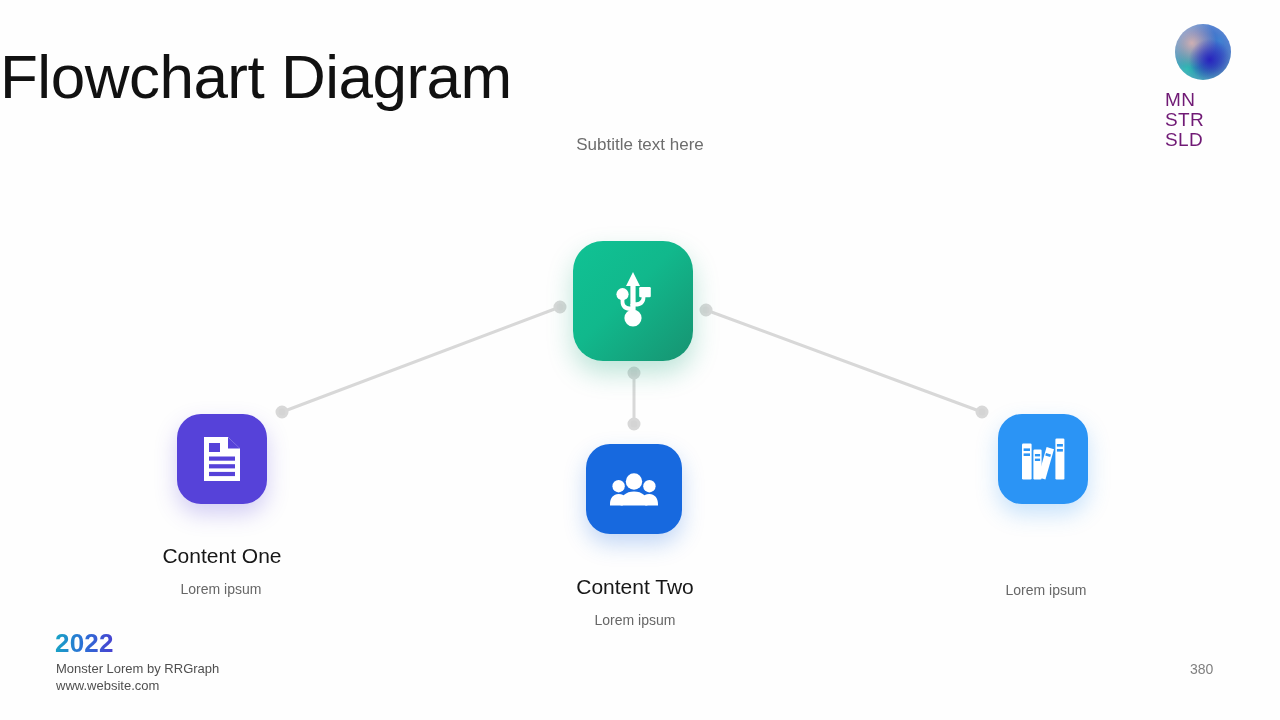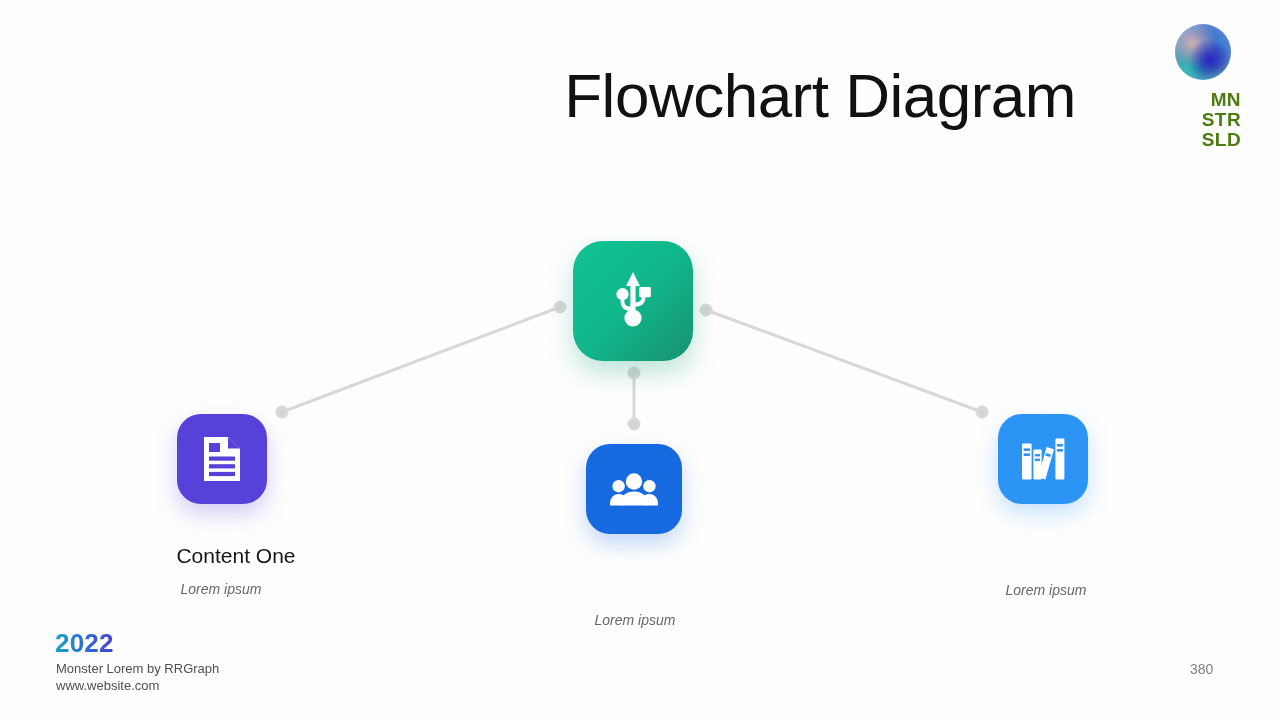--- a/index.html
+++ b/index.html
@@ -20,23 +20,23 @@
     inset: 0;
     width: 1280px;
     height: 720px;
     background: #fefefe;
   }
 
   
   .title {
     position: absolute;
     left: 0;
-    top: 63px;
+    top: 44px;
     width: 1076px;
-    text-align: right;
+    text-align: left;
     font-size: 62px;
     font-weight: 400;
     letter-spacing: -0.5px;
     color: #111111;
     line-height: 1.05;
     white-space: nowrap;
   }
   .subtitle {
     position: absolute;
     left: 0;
@@ -76,26 +76,26 @@
     position: absolute;
     inset: 0;
     border-radius: 50%;
     box-shadow: inset 0 0 10px 2px rgba(255,255,255,0.18);
   }
   .logo-text {
     position: absolute;
     left: 0;
     top: 66px;
     width: 76px;
-    text-align: right;
+    text-align: left;
     font-size: 19px;
-    font-weight: 700;
+    font-weight: 400;
     letter-spacing: 0.4px;
     line-height: 20px;
-    color: #4d7c0f;
+    color: #701a75;
   }
 
   
   .connectors {
     position: absolute;
     left: 0;
     top: 0;
     width: 1280px;
     height: 720px;
     pointer-events: none;
@@ -152,24 +152,23 @@
     color: #171717;
     white-space: nowrap;
   }
   .node-sub {
     position: absolute;
     text-align: center;
     font-size: 14px;
     font-weight: 400;
     color: #676767;
     white-space: nowrap;
-    font-style: italic;
-  }
-
-  .n1-title { left: 116px; top: 544px; width: 240px; }
+  }
+
+  .n1-title { left: 102px; top: 544px; width: 240px; }
   .n1-sub   { left: 101px; top: 581px; width: 240px; }
   .n2-title { left: 515px; top: 575px; width: 240px; }
   .n2-sub   { left: 515px; top: 612px; width: 240px; }
   .n3-title { left: 926px; top: 544px; width: 240px; }
   .n3-sub   { left: 926px; top: 582px; width: 240px; }
 
   
   .footer-year {
     position: absolute;
     left: 55px;
@@ -204,20 +203,21 @@
     color: #808080;
     text-align: right;
   }
 </style>
 </head>
 <body>
 
 <div class="slide">
 
   <div class="title">Flowchart Diagram</div>
+  <div class="subtitle">Subtitle text here</div>
 
   <div class="logo">
     <div class="logo-sphere"></div>
     <div class="logo-text">
       <div>MN</div>
       <div>STR</div>
       <div>SLD</div>
     </div>
   </div>
 
@@ -265,20 +265,21 @@
   <div class="tile middle">
     <svg width="48" height="34" viewBox="0 0 48 34" fill="#ffffff">
       <circle cx="24" cy="9.5" r="8.2"></circle>
       <path d="M24 19.4 C32.2 19.4 37.4 24.2 37.4 31.8 L37.4 33.5 L10.6 33.5 L10.6 31.8 C10.6 24.2 15.8 19.4 24 19.4 Z"></path>
       <circle cx="8.6" cy="14.2" r="6.2"></circle>
       <path d="M8.6 22.0 C12.0 22.0 14.7 23.3 16.3 25.6 C14.2 27.5 13.0 30.2 12.8 33.5 L0 33.5 L0 32.2 C0 26.2 3.4 22.0 8.6 22.0 Z"></path>
       <circle cx="39.4" cy="14.2" r="6.2"></circle>
       <path d="M39.4 22.0 C44.6 22.0 48 26.2 48 32.2 L48 33.5 L35.2 33.5 C35.0 30.2 33.8 27.5 31.7 25.6 C33.3 23.3 36.0 22.0 39.4 22.0 Z"></path>
     </svg>
   </div>
+  <div class="node-title n2-title">Content Two</div>
   <div class="node-sub n2-sub">Lorem ipsum</div>
 
   <div class="tile right">
     <svg width="44" height="42" viewBox="0 0 44 42" fill="#ffffff">
       <rect x="1" y="5.5" width="9.6" height="36" rx="1.2"></rect>
       <rect x="2.6" y="10.4" width="6.4" height="2.6" fill="#2b94f5"></rect>
       <rect x="2.6" y="15.4" width="6.4" height="2.6" fill="#2b94f5"></rect>
       <rect x="12.4" y="11.6" width="8.2" height="29.9" rx="1.2"></rect>
       <rect x="13.9" y="16.0" width="5.2" height="2.4" fill="#2b94f5"></rect>
       <rect x="13.9" y="20.6" width="5.2" height="2.4" fill="#2b94f5"></rect>

